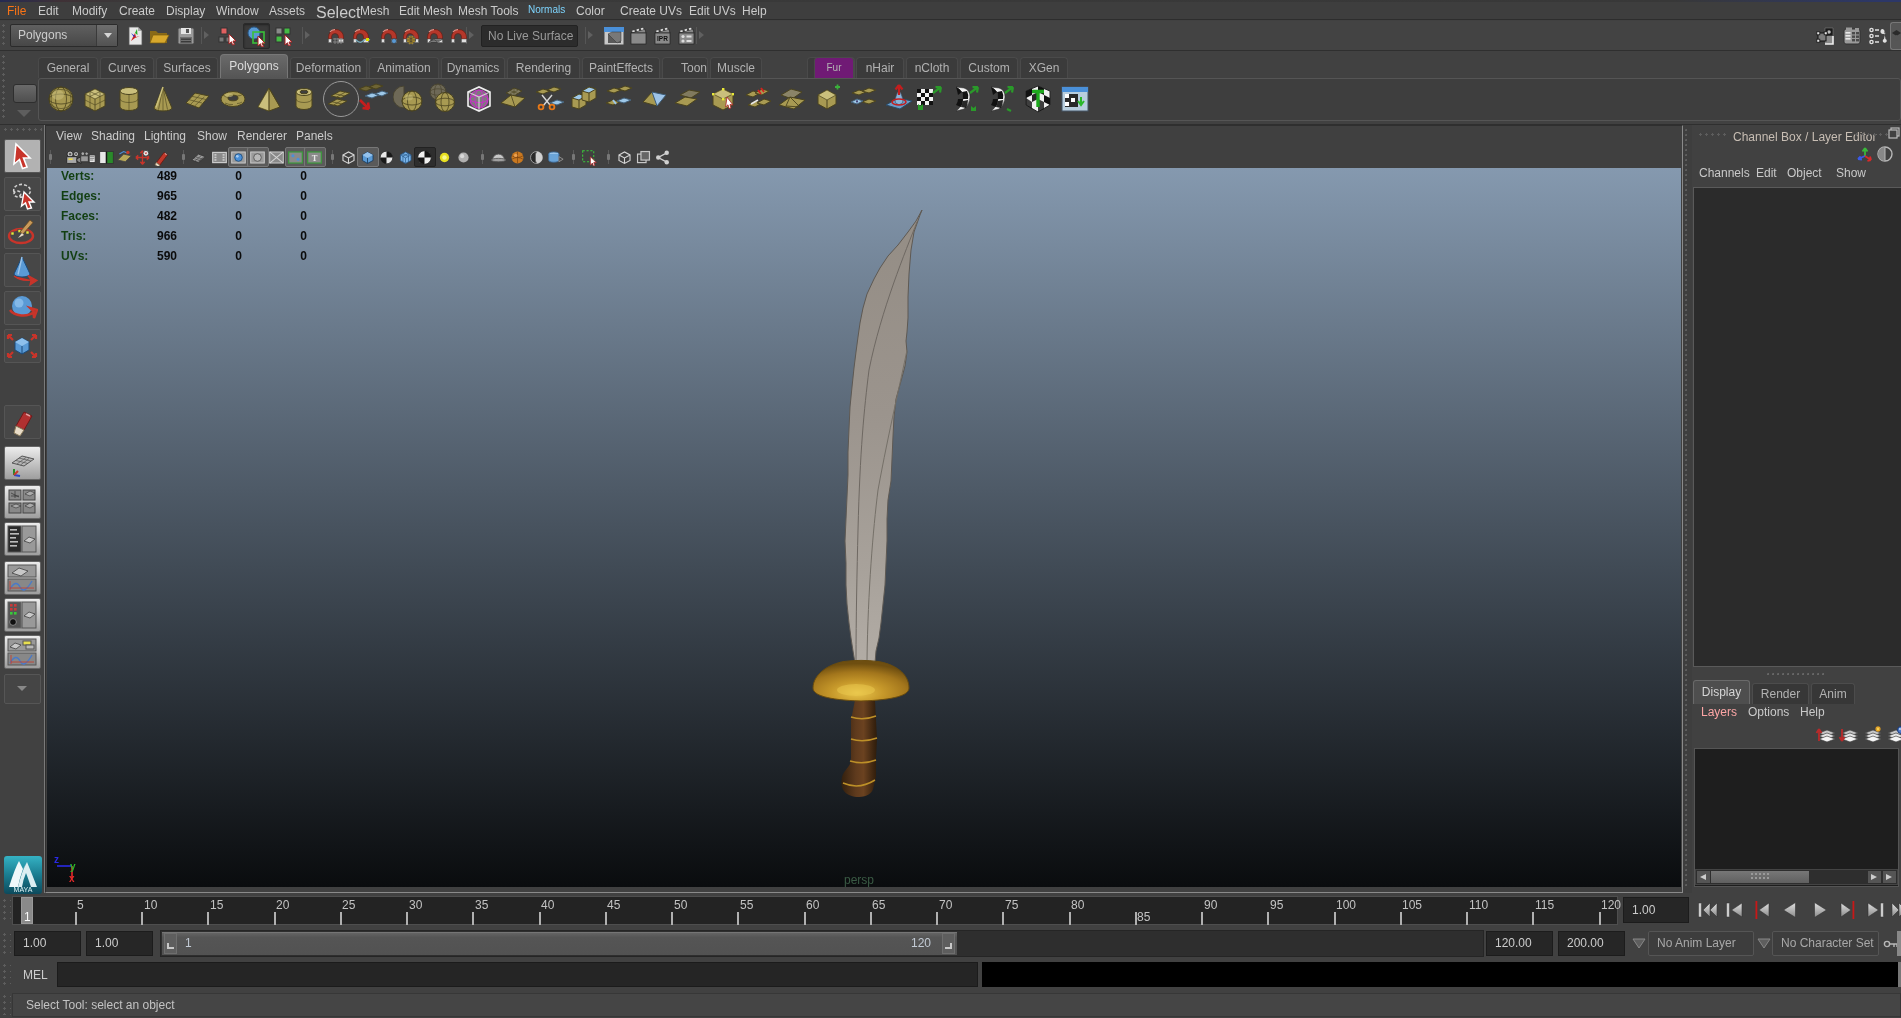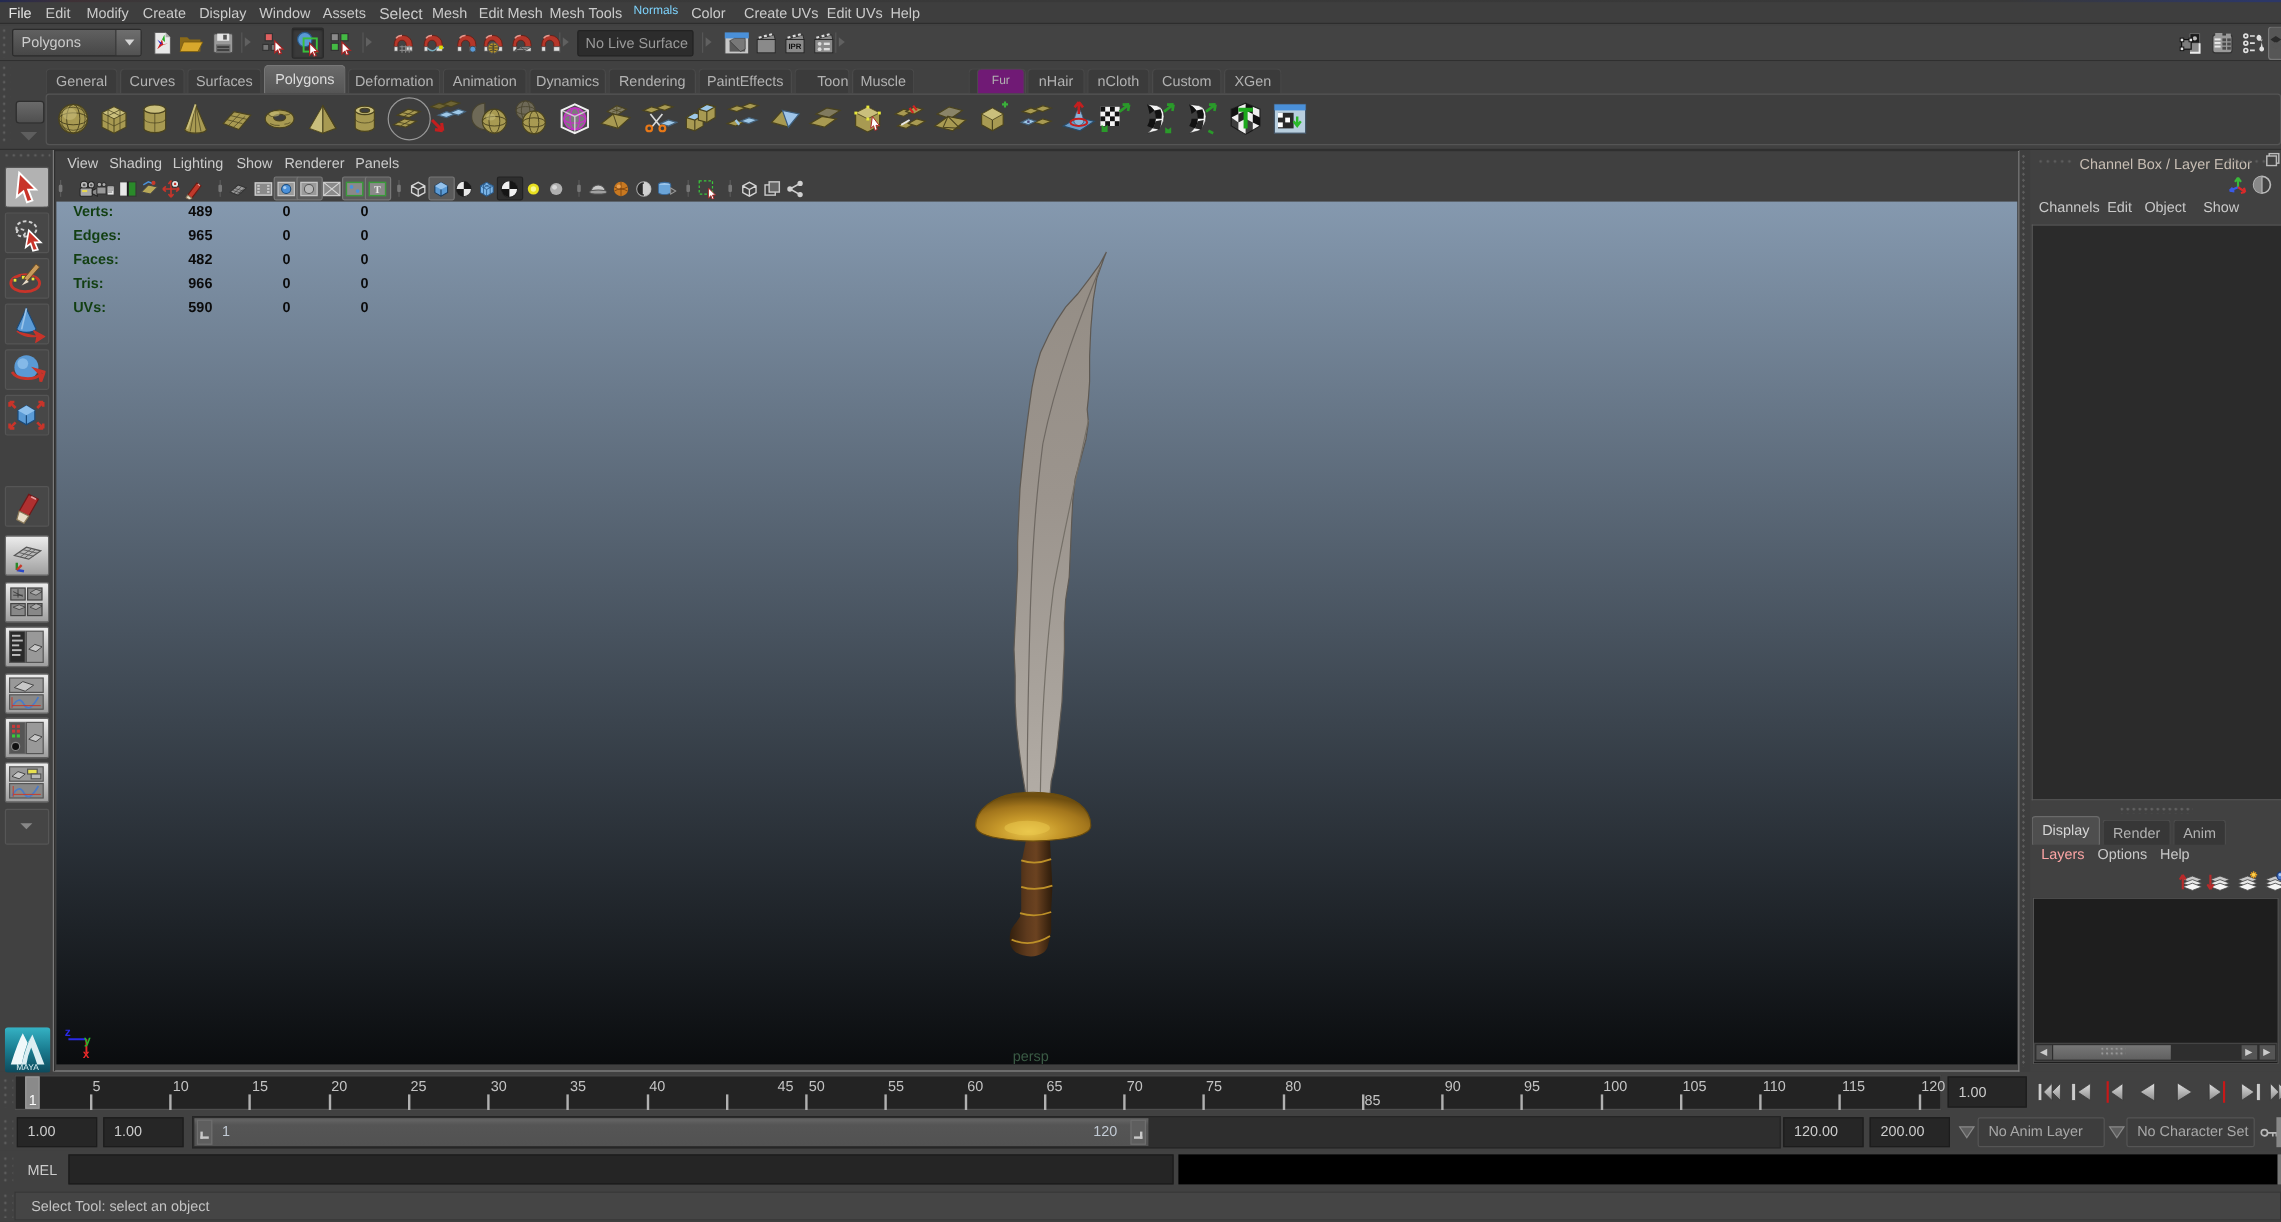--- a/index.html
+++ b/index.html
@@ -3,28 +3,28 @@
 *{margin:0;padding:0;box-sizing:border-box;}
 html,body{width:1901px;height:1018px;overflow:hidden;background:#414141;font-family:"Liberation Sans",sans-serif;}
 .abs{position:absolute;}
 #stage{position:relative;width:1901px;height:1018px;}
 span.mi{position:absolute;white-space:nowrap;}
 
 </style></head><body>
 <div id="stage">
 <div class="abs" style="left:0;top:0;width:1901px;height:2px;background:linear-gradient(90deg,#242a52 0px,#3f3136 60px,#3a3a3a 140px,#383838 88%,#2c3768 99%);"></div>
 <div class="abs" style="left:0;top:2px;width:1901px;height:18px;background:#3e3e3e;border-bottom:1px solid #2d2d2d;">
-<span style="position:absolute;left:7px;top:2px;color:#e5e5e5;font-size:12px;">File</span>
+<span style="position:absolute;left:7px;top:2px;color:#f97316;font-size:12px;">File</span>
       <span style="position:absolute;left:38px;top:2px;color:#cbcbcb;font-size:12px;">Edit</span>
       <span style="position:absolute;left:72px;top:2px;color:#cbcbcb;font-size:12px;">Modify</span>
       <span style="position:absolute;left:119px;top:2px;color:#cbcbcb;font-size:12px;">Create</span>
       <span style="position:absolute;left:166px;top:2px;color:#cbcbcb;font-size:12px;">Display</span>
       <span style="position:absolute;left:216px;top:2px;color:#cbcbcb;font-size:12px;">Window</span>
       <span style="position:absolute;left:269px;top:2px;color:#cbcbcb;font-size:12px;">Assets</span>
-      <span style="position:absolute;left:316px;top:2px;color:#cbcbcb;font-size:13px;">Select</span>
+      <span style="position:absolute;left:316px;top:2px;color:#cbcbcb;font-size:16px;">Select</span>
       <span style="position:absolute;left:360px;top:2px;color:#cbcbcb;font-size:12px;">Mesh</span>
       <span style="position:absolute;left:399px;top:2px;color:#cbcbcb;font-size:12px;">Edit Mesh</span>
       <span style="position:absolute;left:458px;top:2px;color:#cbcbcb;font-size:12px;">Mesh Tools</span>
       <span style="position:absolute;left:528px;top:2px;color:#7dd3fc;font-size:10px;">Normals</span>
       <span style="position:absolute;left:576px;top:2px;color:#cbcbcb;font-size:12px;">Color</span>
       <span style="position:absolute;left:620px;top:2px;color:#cbcbcb;font-size:12px;">Create UVs</span>
       <span style="position:absolute;left:689px;top:2px;color:#cbcbcb;font-size:12px;">Edit UVs</span>
       <span style="position:absolute;left:742px;top:2px;color:#cbcbcb;font-size:12px;">Help</span>
 </div>
 <div class="abs" style="left:0;top:21px;width:1901px;height:30px;background:#434343;border-bottom:1px solid #2f2f2f;">
@@ -916,21 +916,21 @@
 <span class="mi" style="left:263px;top:1px;color:#c3c3c3;font-size:12px;">20</span>
 <div style="position:absolute;left:261px;top:15px;width:2px;height:13px;background:#b0b0b0;"></div>
 <span class="mi" style="left:329px;top:1px;color:#c3c3c3;font-size:12px;">25</span>
 <div style="position:absolute;left:327px;top:15px;width:2px;height:13px;background:#b0b0b0;"></div>
 <span class="mi" style="left:396px;top:1px;color:#c3c3c3;font-size:12px;">30</span>
 <div style="position:absolute;left:393px;top:15px;width:2px;height:13px;background:#b0b0b0;"></div>
 <span class="mi" style="left:462px;top:1px;color:#c3c3c3;font-size:12px;">35</span>
 <div style="position:absolute;left:459px;top:15px;width:2px;height:13px;background:#b0b0b0;"></div>
 <span class="mi" style="left:528px;top:1px;color:#c3c3c3;font-size:12px;">40</span>
 <div style="position:absolute;left:526px;top:15px;width:2px;height:13px;background:#b0b0b0;"></div>
-<span class="mi" style="left:594px;top:1px;color:#c3c3c3;font-size:12px;margin-left:41px;">45</span>
+<span class="mi" style="left:594px;top:1px;color:#c3c3c3;font-size:12px;">45</span>
 <div style="position:absolute;left:592px;top:15px;width:2px;height:13px;background:#b0b0b0;"></div>
 <span class="mi" style="left:661px;top:1px;color:#c3c3c3;font-size:12px;">50</span>
 <div style="position:absolute;left:658px;top:15px;width:2px;height:13px;background:#b0b0b0;"></div>
 <span class="mi" style="left:727px;top:1px;color:#c3c3c3;font-size:12px;">55</span>
 <div style="position:absolute;left:724px;top:15px;width:2px;height:13px;background:#b0b0b0;"></div>
 <span class="mi" style="left:793px;top:1px;color:#c3c3c3;font-size:12px;">60</span>
 <div style="position:absolute;left:791px;top:15px;width:2px;height:13px;background:#b0b0b0;"></div>
 <span class="mi" style="left:859px;top:1px;color:#c3c3c3;font-size:12px;">65</span>
 <div style="position:absolute;left:857px;top:15px;width:2px;height:13px;background:#b0b0b0;"></div>
 <span class="mi" style="left:926px;top:1px;color:#c3c3c3;font-size:12px;">70</span>

